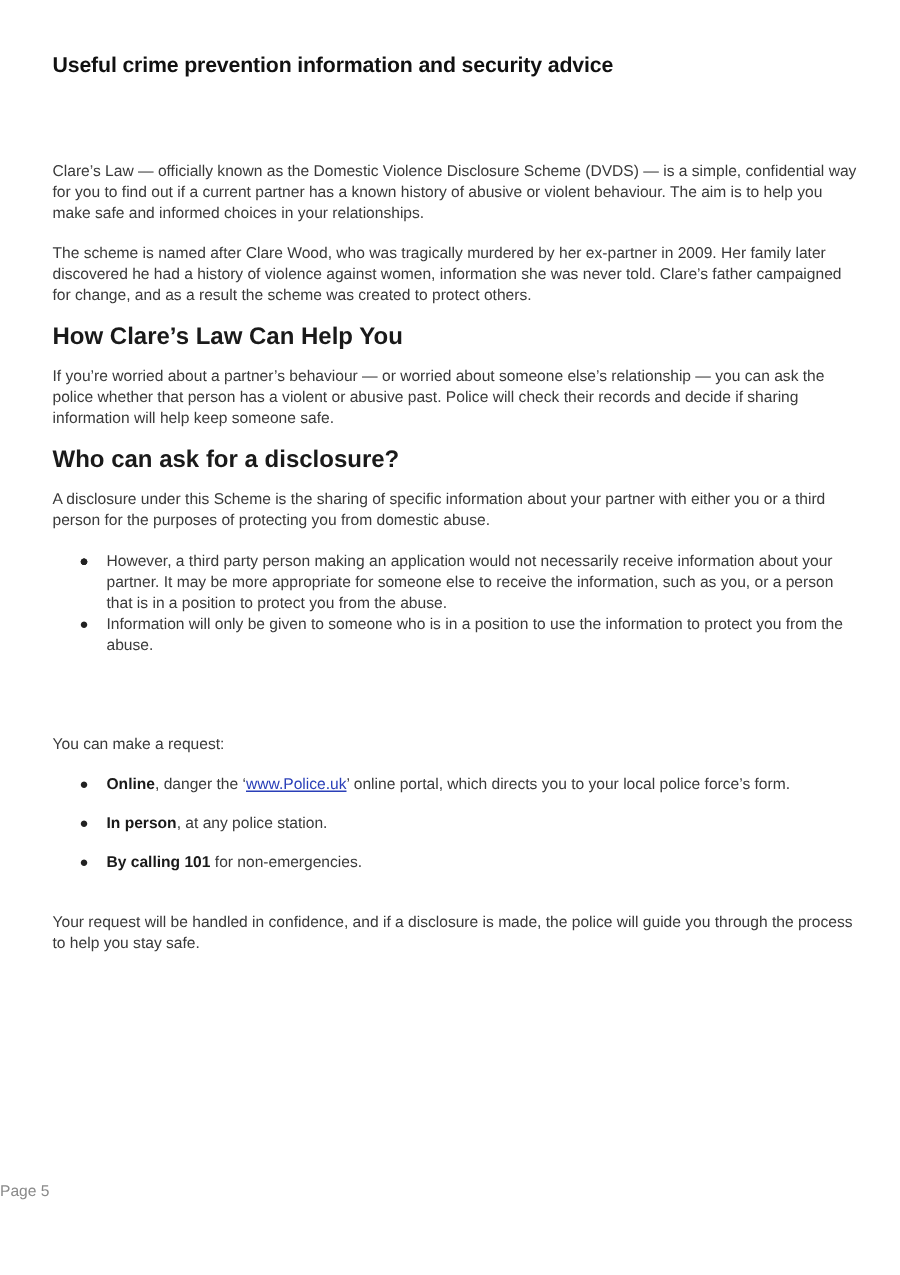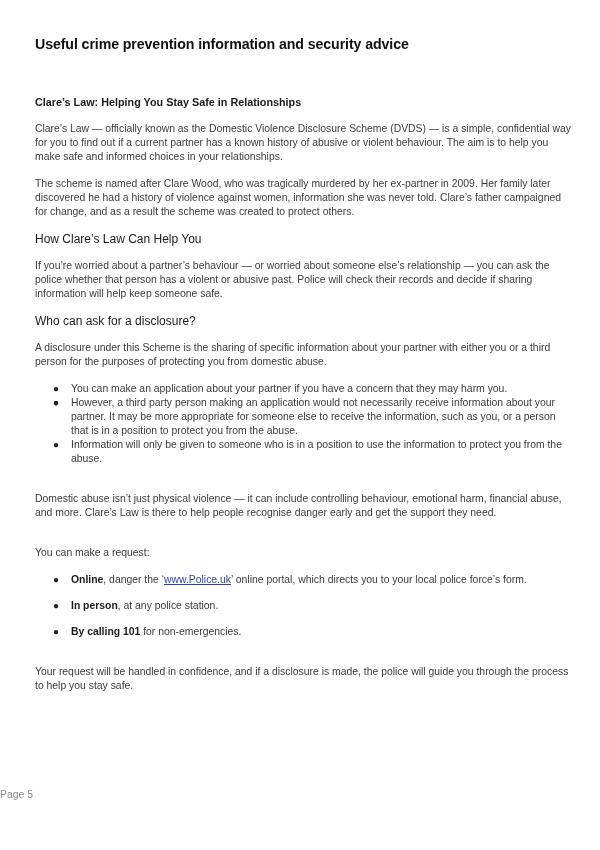--- a/index.html
+++ b/index.html
@@ -45,22 +45,22 @@
     }
     .h2 {
       font-size: 10.8px;
       font-weight: bold;
       color: #1a1a1a;
       margin: 0;
       line-height: 14px;
       white-space: nowrap;
     }
     .h3 {
-      font-size: 12px;
-      font-weight: normal;
+      font-size: 16px;
+      font-weight: bold;
       color: #1a1a1a;
       margin: 0;
       line-height: 14px;
       white-space: nowrap;
     }
     p {
       margin: 0;
     }
     .gap-m { height: 13px; }
     ul.bullets {
@@ -106,21 +106,20 @@
   </style>
 </head>
 <body>
 
 <div class="page">
 
   <h1 class="doc-title">Useful crime prevention information and security advice</h1>
 
   <div class="content">
 
-    <h2 class="h2">Clare’s Law: Helping You Stay Safe in Relationships</h2>
     <div class="gap-m"></div>
 
     <p>Clare’s Law — officially known as the Domestic Violence Disclosure Scheme (DVDS) — is a simple, confidential way for you to find out if a current partner has a known history of abusive or violent behaviour. The aim is to help you make safe and informed choices in your relationships.</p>
     <div class="gap-m"></div>
 
     <p>The scheme is named after Clare Wood, who was tragically murdered by her ex-partner in 2009. Her family later discovered he had a history of violence against women, information she was never told. Clare’s father campaigned for change, and as a result the scheme was created to protect others.</p>
     <div class="gap-m"></div>
 
     <h3 class="h3">How Clare’s Law Can Help You</h3>
     <div class="gap-m"></div>
@@ -130,39 +129,37 @@
 
     <h3 class="h3">Who can ask for a disclosure?</h3>
     <div class="gap-m"></div>
 
     <p>A disclosure under this Scheme is the sharing of specific information about your partner with either you or a third person for the purposes of protecting you from domestic abuse.</p>
     <div class="gap-m"></div>
 
     <ul class="bullets">
       <li>
         <span class="bullet">●</span>
-        <span>You can make an application about your partner if you have a concern that they may harm you.</span>
       </li>
       <li>
         <span class="bullet">●</span>
       </li>
       <li>
         <span class="bullet">●</span>
         <span>However, a third party person making an application would not necessarily receive information about your partner. It may be more appropriate for someone else to receive the information, such as you, or a person that is in a position to protect you from the abuse.</span>
       </li>
       <li>
         <span class="bullet">●</span>
         <span>Information will only be given to someone who is in a position to use the information to protect you from the abuse.</span>
       </li>
     </ul>
     <div class="gap-m"></div>
 
     <div class="gap-m"></div>
 
-    <p>Domestic abuse isn’t just physical violence — it can include controlling behaviour, emotional harm, financial abuse, and more. Clare’s Law is there to help people recognise danger early and get the support they need.</p>
     <div class="gap-m"></div>
 
     <div class="gap-m"></div>
 
     <p>You can make a request:</p>
     <div class="gap-m"></div>
 
     <ul class="bullets spaced">
       <li>
         <span class="bullet">●</span>

